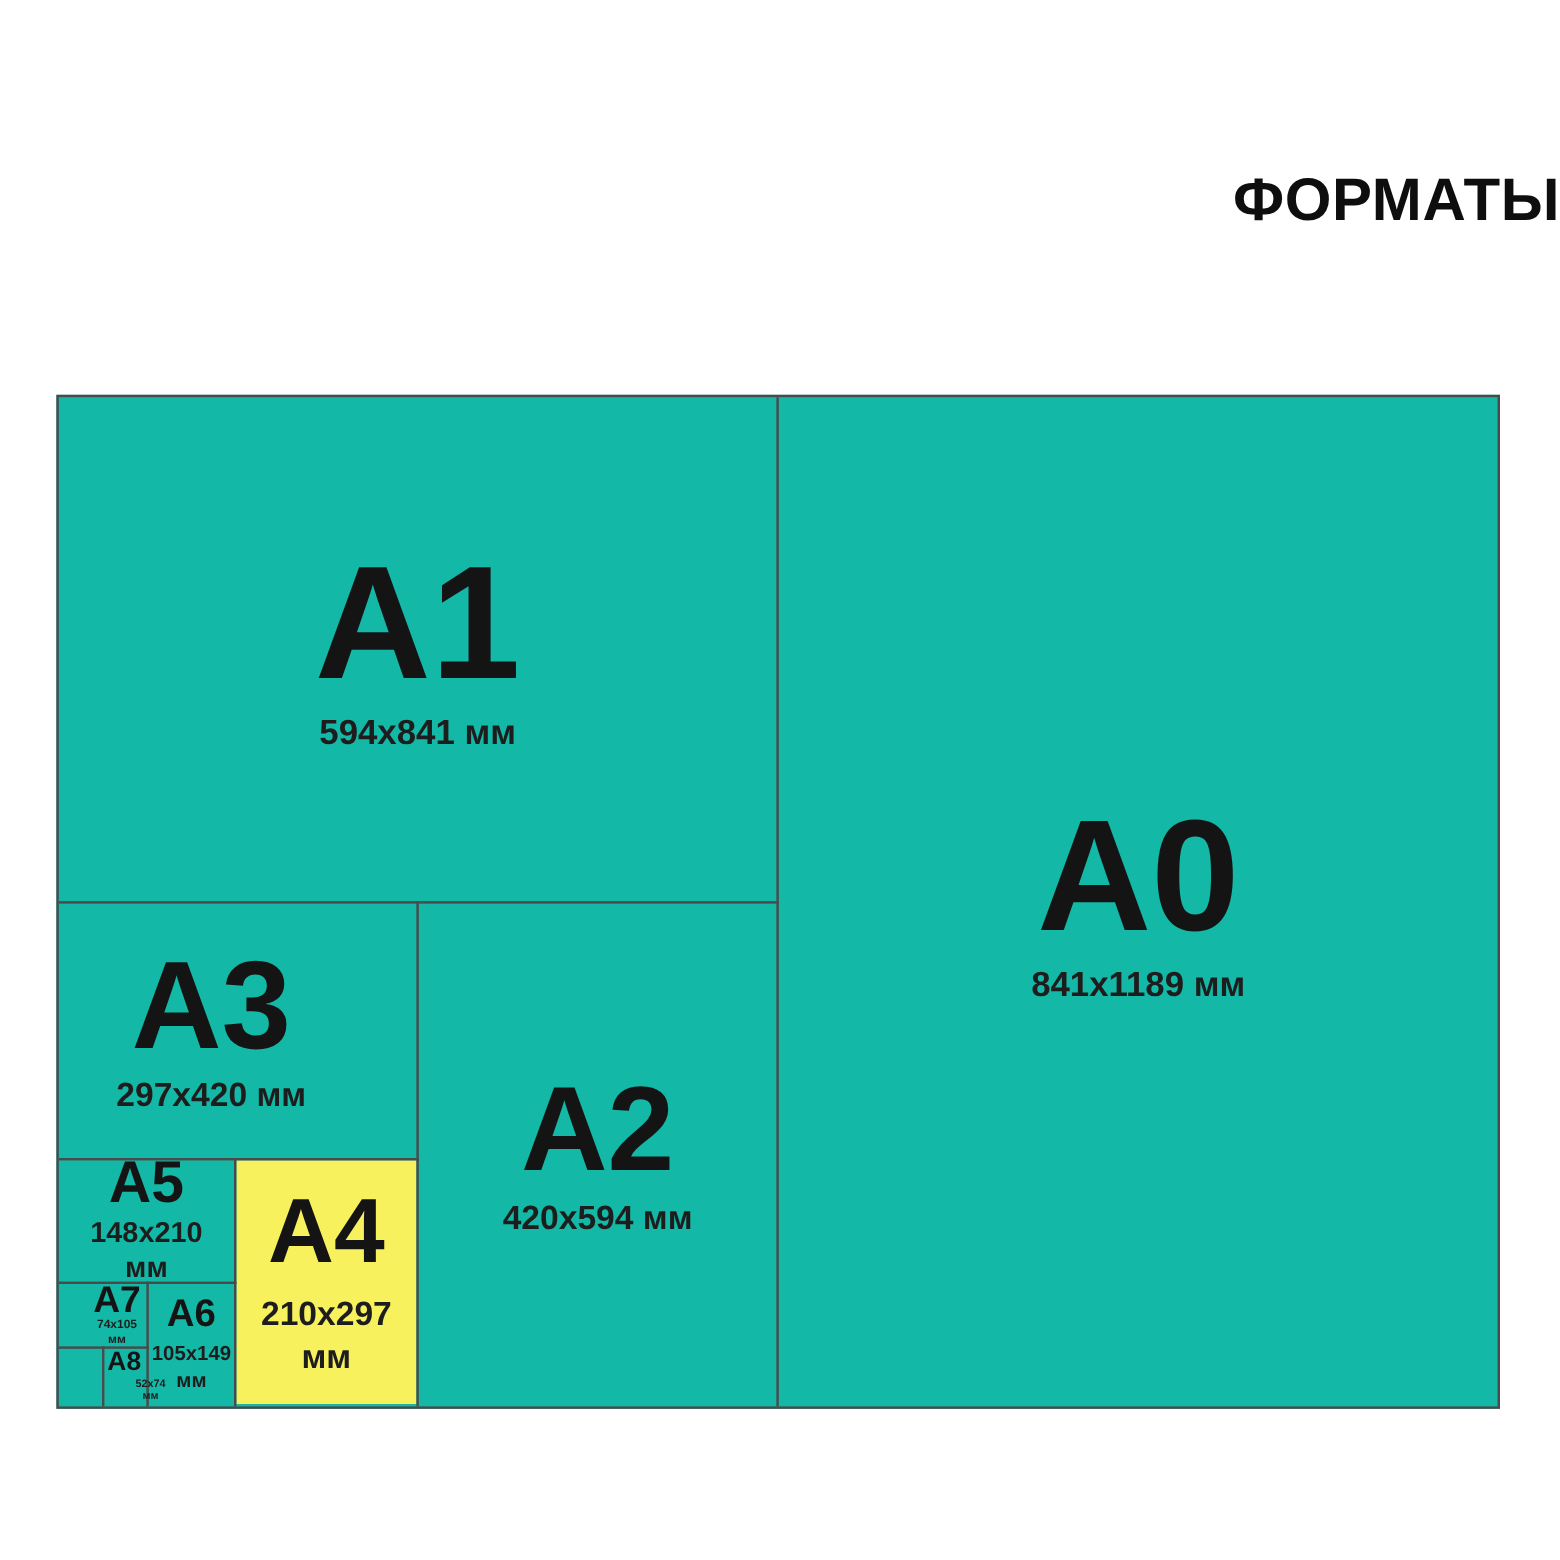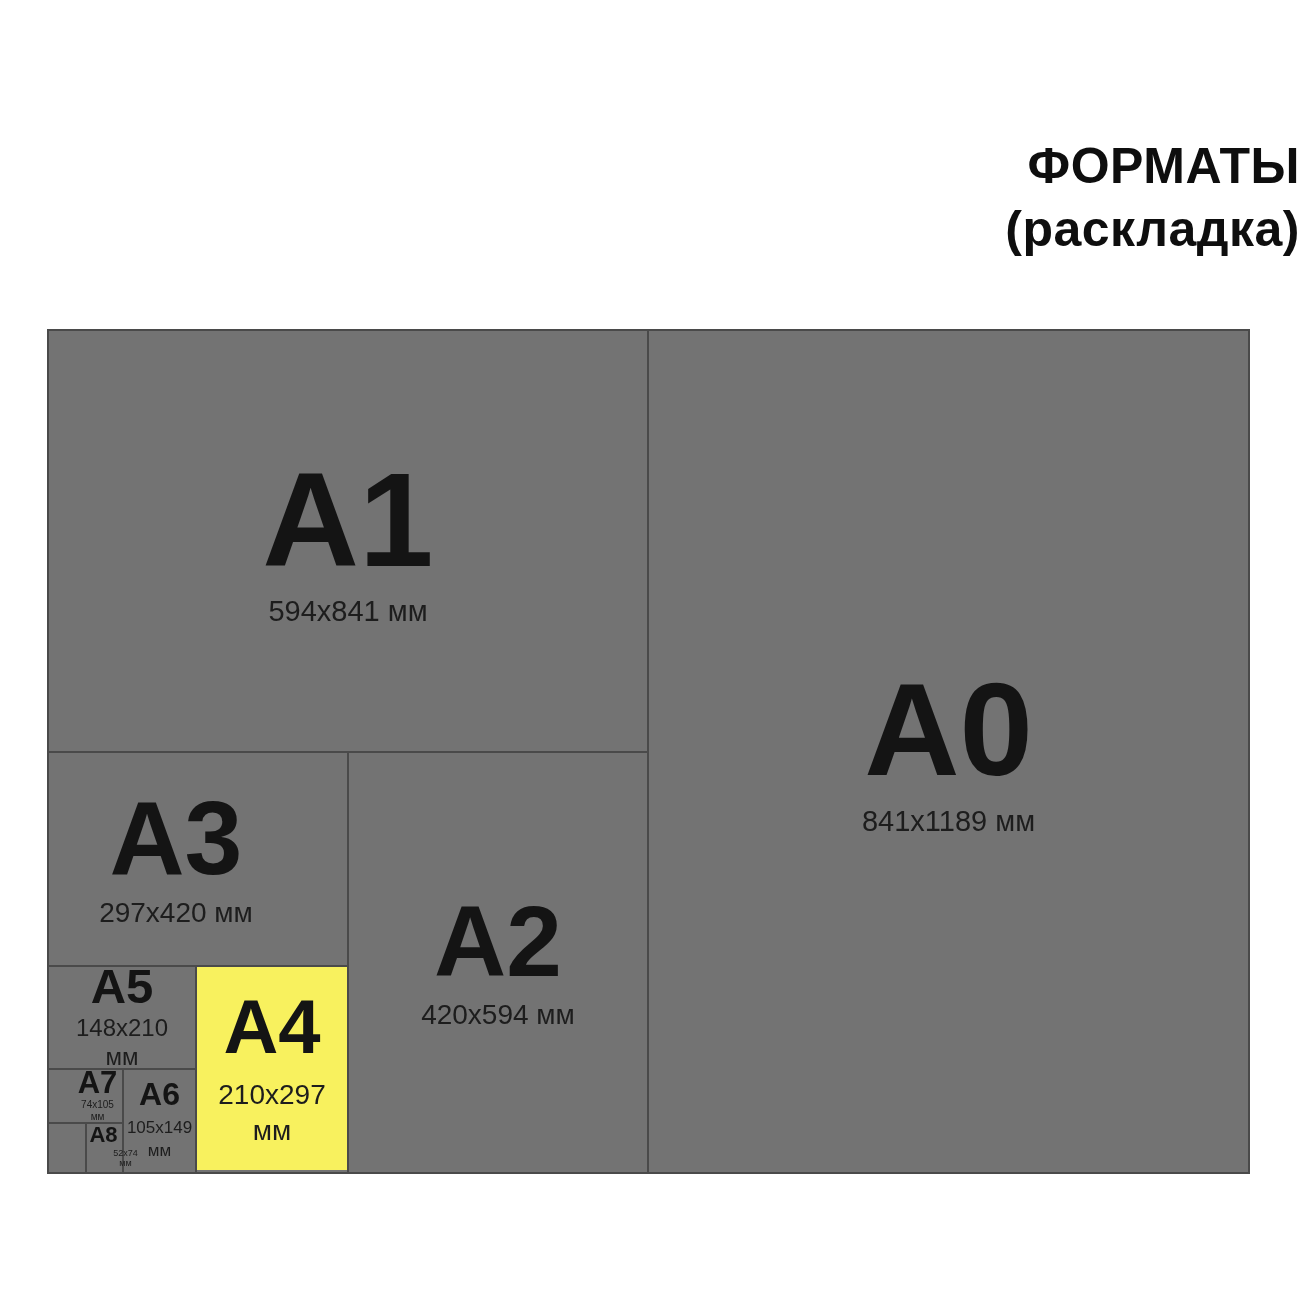--- a/index.html
+++ b/index.html
@@ -33,21 +33,21 @@
 
   
   .sheet {
     position: absolute;
     left: 47px;
     top: 329px;
     width: 1203px;
     height: 845px;
     border: 2px solid #4a4a4a;
     box-sizing: border-box;
-    background: #737373;
+    background: #14b8a6;
   }
 
   
   .a4-bg {
     position: absolute;
     left: 148px;
     top: 636px;
     width: 150px;
     height: 203px;
   }
@@ -68,21 +68,21 @@
   .box {
     position: absolute;
     display: flex;
     flex-direction: column;
     align-items: center;
     justify-content: center;
     text-align: center;
   }
   .label { font-weight: bold; line-height: 1; color: #141414; }
   .dims  { font-weight: normal; color: #1d1d1d; }
-  .dims div { line-height: 1.2; }
+  .dims div { line-height: 1.2; font-weight: bold; }
 
   .box-a1 { left: 0;     top: 0;     width: 598px; height: 420px; }
   .box-a0 { left: 600px; top: 0;     width: 599px; height: 841px; }
   .box-a3 { left: 0;     top: 420px; width: 254px; height: 214px; }
   .box-a2 { left: 300px; top: 420px; width: 298px; height: 421px; }
   .box-a5 { left: 0;     top: 634px; width: 146px; height: 103px; }
   .box-a4 { left: 148px; top: 636px; width: 150px; height: 203px; }
   .box-a7 { left: 0;     top: 737px; width: 73px;  height: 54px; padding-left: 12px; }
   .box-a6 { left: 75px;  top: 737px; width: 71px;  height: 104px; }
   .box-a8 { left: 36px;  top: 791px; width: 37px;  height: 50px; text-align: center; }
@@ -117,21 +117,20 @@
 
   .box-a8 .label { font-size: 22px; line-height: 0.95; }
   .box-a8 .dims  { font-size: 9px; margin-top: 2px; margin-left: 44px; }
   .box-a8 .dims div { line-height: 1.2; }
 </style>
 </head>
 <body>
 
 <div class="page-title">
   <div>ФОРМАТЫ</div>
-  <div>(раскладка)</div>
 </div>
 
 <div class="sheet">
 
   <div class="a4-bg" style="background:#F8F15E;"></div>
 
   <div class="line l-main-v"></div>
   <div class="line l-a1-h"></div>
   <div class="line l-a32-v"></div>
   <div class="line l-a3-h"></div>

